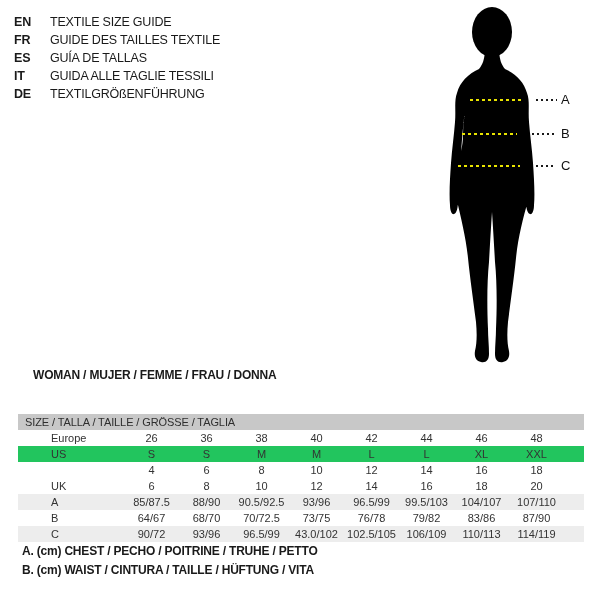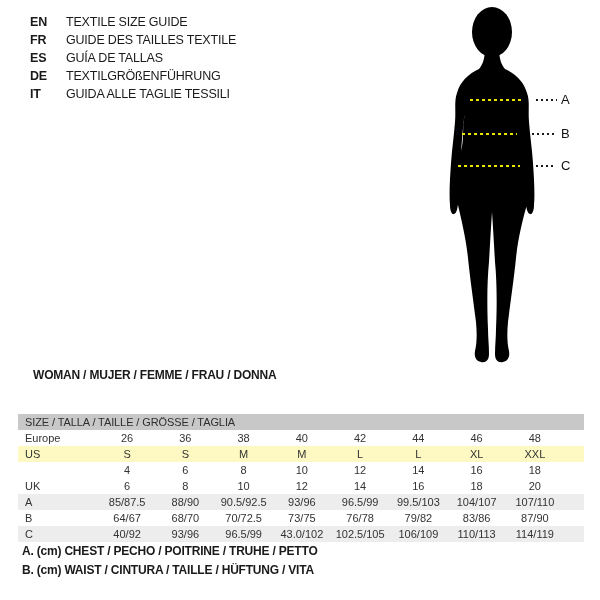--- a/index.html
+++ b/index.html
@@ -1,36 +1,36 @@
 <!DOCTYPE html>
 <html><head>
 <meta charset="utf-8">
 <style>
   html,body{margin:0;padding:0;background:#fff;}
   .page{
     position:relative;width:600px;height:600px;background:#ffffff;overflow:hidden;
     font-family:"Liberation Sans","DejaVu Sans",sans-serif;color:#1a1a1a;
   }
   
-  .lang-list{position:absolute;left:30px;top:13px;}
+  .lang-list{position:absolute;left:14px;top:13px;}
   .lang-row{display:flex;height:18px;align-items:center;}
   .lang-code{width:36px;font-size:12.5px;font-weight:700;letter-spacing:-0.2px;}
   .lang-text{font-size:12.5px;font-weight:400;letter-spacing:-0.2px;white-space:nowrap;}
   
   .figure-svg{position:absolute;left:445px;top:6px;width:100px;height:362px;}
   .dash-yellow{position:absolute;height:2px;z-index:3;}
   .dash-black{position:absolute;height:2px;z-index:3;}
   .marker-label{position:absolute;font-size:13px;font-weight:400;color:#111;z-index:3;}
   
   .section-title{position:absolute;left:33px;top:368px;font-size:12px;font-weight:700;letter-spacing:-0.2px;}
   
   .size-table{position:absolute;left:18px;top:414px;width:566px;font-size:11px;color:#333;}
   .table-header{height:16px;line-height:16px;padding-left:7px;font-size:11px;color:#2e2e2e;letter-spacing:-0.1px;}
   .t-row{display:flex;height:16px;line-height:16px;align-items:center;}
-  .t-label{width:80px;padding-left:7px;box-sizing:border-box;}
+  .t-label{width:80px;padding-left:7px;box-sizing:border-box;margin-left:26px;}
   .t-values{flex:1;display:flex;margin-right:20px;}
   .t-cell{flex:1;text-align:center;white-space:nowrap;}
   
   .legend{position:absolute;left:22px;top:544px;}
   .legend-line{font-size:12px;font-weight:700;letter-spacing:-0.2px;height:18.5px;white-space:nowrap;}
 </style>
 </head>
 <body>
 
 <div class="page">
@@ -42,26 +42,26 @@
       </div>
       <div class="lang-row">
         <span class="lang-code">FR</span>
         <span class="lang-text">GUIDE DES TAILLES TEXTILE</span>
       </div>
       <div class="lang-row">
         <span class="lang-code">ES</span>
         <span class="lang-text">GUÍA DE TALLAS</span>
       </div>
       <div class="lang-row">
+        <span class="lang-code">IT</span>
+        <span class="lang-text">GUIDA ALLE TAGLIE TESSILI</span>
+      </div>
+      <div class="lang-row">
         <span class="lang-code">DE</span>
         <span class="lang-text">TEXTILGRÖßENFÜHRUNG</span>
-      </div>
-      <div class="lang-row">
-        <span class="lang-code">IT</span>
-        <span class="lang-text">GUIDA ALLE TAGLIE TESSILI</span>
       </div>
     </div>
 
   <svg class="figure-svg" viewBox="0 0 100 362" aria-hidden="true">
     <g id="silhouette-group" fill="#000000">
       <ellipse cx="47" cy="26" rx="20" ry="25"></ellipse>
       <path d="M40,46
         C39,54 38,58 34,63
         C23,68 15,76 12,87
         C9,95 11,104 10,116
@@ -129,21 +129,21 @@
             <span class="t-cell">26</span>
             <span class="t-cell">36</span>
             <span class="t-cell">38</span>
             <span class="t-cell">40</span>
             <span class="t-cell">42</span>
             <span class="t-cell">44</span>
             <span class="t-cell">46</span>
             <span class="t-cell">48</span>
           </div>
         </div>
-        <div class="t-row" style="background: #fef9c3;">
+        <div class="t-row" style="background: #22c55e;">
           <span class="t-label">US</span>
           <div class="t-values">
             <span class="t-cell">S</span>
             <span class="t-cell">S</span>
             <span class="t-cell">M</span>
             <span class="t-cell">M</span>
             <span class="t-cell">L</span>
             <span class="t-cell">L</span>
             <span class="t-cell">XL</span>
             <span class="t-cell">XXL</span>
@@ -197,21 +197,21 @@
             <span class="t-cell">73/75</span>
             <span class="t-cell">76/78</span>
             <span class="t-cell">79/82</span>
             <span class="t-cell">83/86</span>
             <span class="t-cell">87/90</span>
           </div>
         </div>
         <div class="t-row" style="background: rgb(237, 237, 237);">
           <span class="t-label">C</span>
           <div class="t-values">
-            <span class="t-cell">40/92</span>
+            <span class="t-cell">90/72</span>
             <span class="t-cell">93/96</span>
             <span class="t-cell">96.5/99</span>
             <span class="t-cell">43.0/102</span>
             <span class="t-cell">102.5/105</span>
             <span class="t-cell">106/109</span>
             <span class="t-cell">110/113</span>
             <span class="t-cell">114/119</span>
           </div>
         </div>
       </div>

